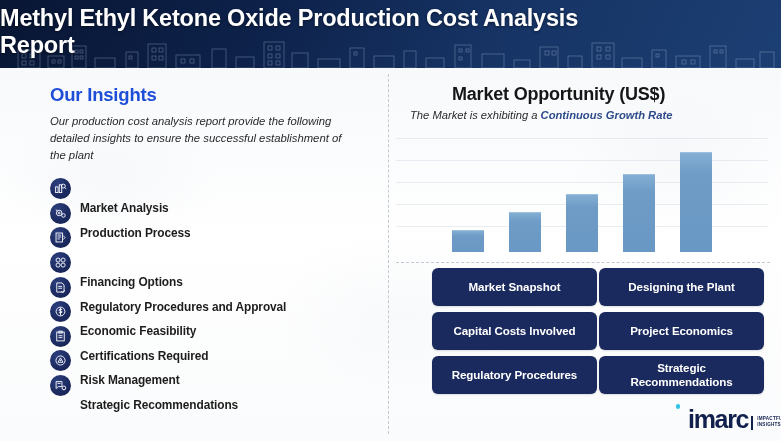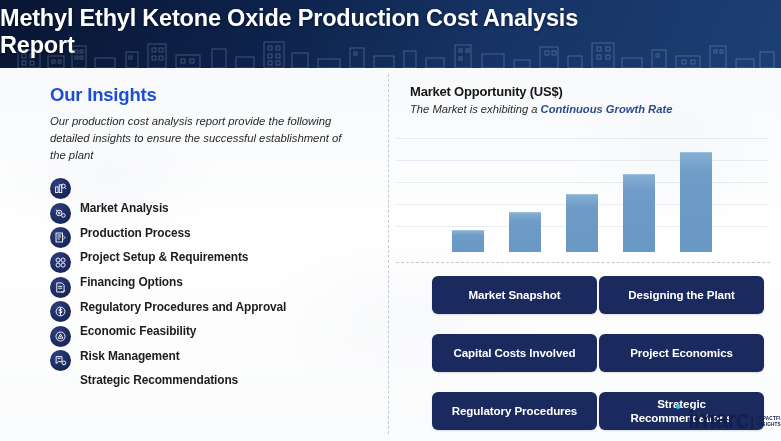--- a/index.html
+++ b/index.html
@@ -80,22 +80,22 @@
   .insight-icon svg { display: block; }
   .insight-label {
     font-size: 11.9px; font-weight: bold; color: #1d1d1d;
     letter-spacing: -0.1px;
     margin-top: 39px;
   }
 
   
   .right-panel { position: absolute; left: 410px; top: 84px; width: 360px; }
   .chart-title {
-    font-size: 13px; font-weight: bold; color: #161616;
-    letter-spacing: -0.2px; margin-bottom: 4px;
+    font-size: 18px; font-weight: bold; color: #161616;
+    letter-spacing: -0.2px; margin-bottom: 4px; margin-left: 42px;
   }
   .chart-sub {
     font-size: 11.2px; font-style: italic; color: #2a2a2a;
   }
   .chart-sub .accent { color: #2d4a8a; font-weight: bold; text-align: center; }
 
   
   .chart-area {
     position: absolute; left: 396px; top: 134px;
     width: 372px; height: 118px;
@@ -111,26 +111,26 @@
     display: flex; align-items: flex-end; justify-content: space-between;
   }
   .bar {
     width: 32px;
     background: linear-gradient(180deg, #84aed3 0%, #6e9cc7 22%, #6a98c4 100%);
     border-top: 1.5px solid #9dc0de;
   }
 
   
   .btn-grid {
-    position: absolute; left: 432px; top: 276px;
+    position: absolute; left: 432px; top: 268px;
     width: 332px;
     display: grid;
     grid-template-columns: 165px 165px;
     grid-auto-rows: 38px;
-    gap: 20px 2px;
+    gap: 6px 2px;
     justify-content: space-between;
   }
   .grid-btn {
     background: #1b2a5e;
     border-radius: 6px;
     color: #ffffff;
     font-size: 11.6px; font-weight: bold;
     display: flex; align-items: center; justify-content: center;
     text-align: center; line-height: 1.25;
     letter-spacing: -0.1px;
@@ -278,21 +278,20 @@
       <li class="insight-item">
         <span class="insight-icon">
           <svg width="13" height="13" viewBox="0 0 16 16" fill="none" stroke="#ffffff" stroke-width="1.1">
             <rect x="2.5" y="2.5" width="8" height="11"></rect>
               <line x1="4.3" y1="5" x2="8.7" y2="5"></line>
             <line x1="4.3" y1="7.4" x2="8.7" y2="7.4"></line>
               <line x1="4.3" y1="9.8" x2="7.2" y2="9.8"></line>
             <path d="M11 5.5 l2.6 2.6 -2.6 2.6"></path>
           </svg>
         </span>
-        <span class="insight-label">Project Setup &amp; Requirements</span>
       </li>
 
       <li class="insight-item">
         <span class="insight-icon">
           <svg width="13" height="13" viewBox="0 0 16 16" fill="none" stroke="#ffffff" stroke-width="1.1">
             <circle cx="5" cy="5" r="2.5"></circle>
               <circle cx="11.2" cy="5" r="2.5"></circle>
             <circle cx="5" cy="11.2" r="2.5"></circle>
               <circle cx="11.2" cy="11.2" r="2.5"></circle>
           </svg>
@@ -316,20 +315,31 @@
         <span class="insight-icon">
           <svg width="13" height="13" viewBox="0 0 16 16" fill="none" stroke="#ffffff" stroke-width="1.1">
             <circle cx="8" cy="8" r="5.4"></circle>
               <line x1="8" y1="3.2" x2="8" y2="12.8"></line>
             <path d="M10 5.6 a2.6 1.7 0 0 0 -4 0.6 c0 1.9 4 0.6 4 2.5 a2.6 1.7 0 0 1 -4 0.6"></path>
           </svg>
         </span>
         <span class="insight-label">Economic Feasibility</span>
       </li>
 
+      <li class="insight-item">
+        <span class="insight-icon">
+          <svg width="13" height="13" viewBox="0 0 16 16" fill="none" stroke="#ffffff" stroke-width="1.1">
+            <rect x="3.4" y="2.6" width="9.2" height="10.8"></rect>
+              <rect x="6" y="1.4" width="4" height="2.4"></rect>
+            <line x1="5.6" y1="7" x2="10.4" y2="7"></line>
+              <line x1="5.6" y1="9.4" x2="10.4" y2="9.4"></line>
+          </svg>
+        </span>
+        <span class="insight-label">Certifications Required</span>
+      </li>
 
       <li class="insight-item">
         <span class="insight-icon">
           <svg width="13" height="13" viewBox="0 0 16 16" fill="none" stroke="#ffffff" stroke-width="1.1">
             <circle cx="8" cy="8" r="5.6"></circle>
               <path d="M8 4.8 l3 5.4 h-6 z"></path>
             <line x1="8" y1="7.2" x2="8" y2="8.9"></line>
           </svg>
         </span>
         <span class="insight-label">Risk Management</span>

